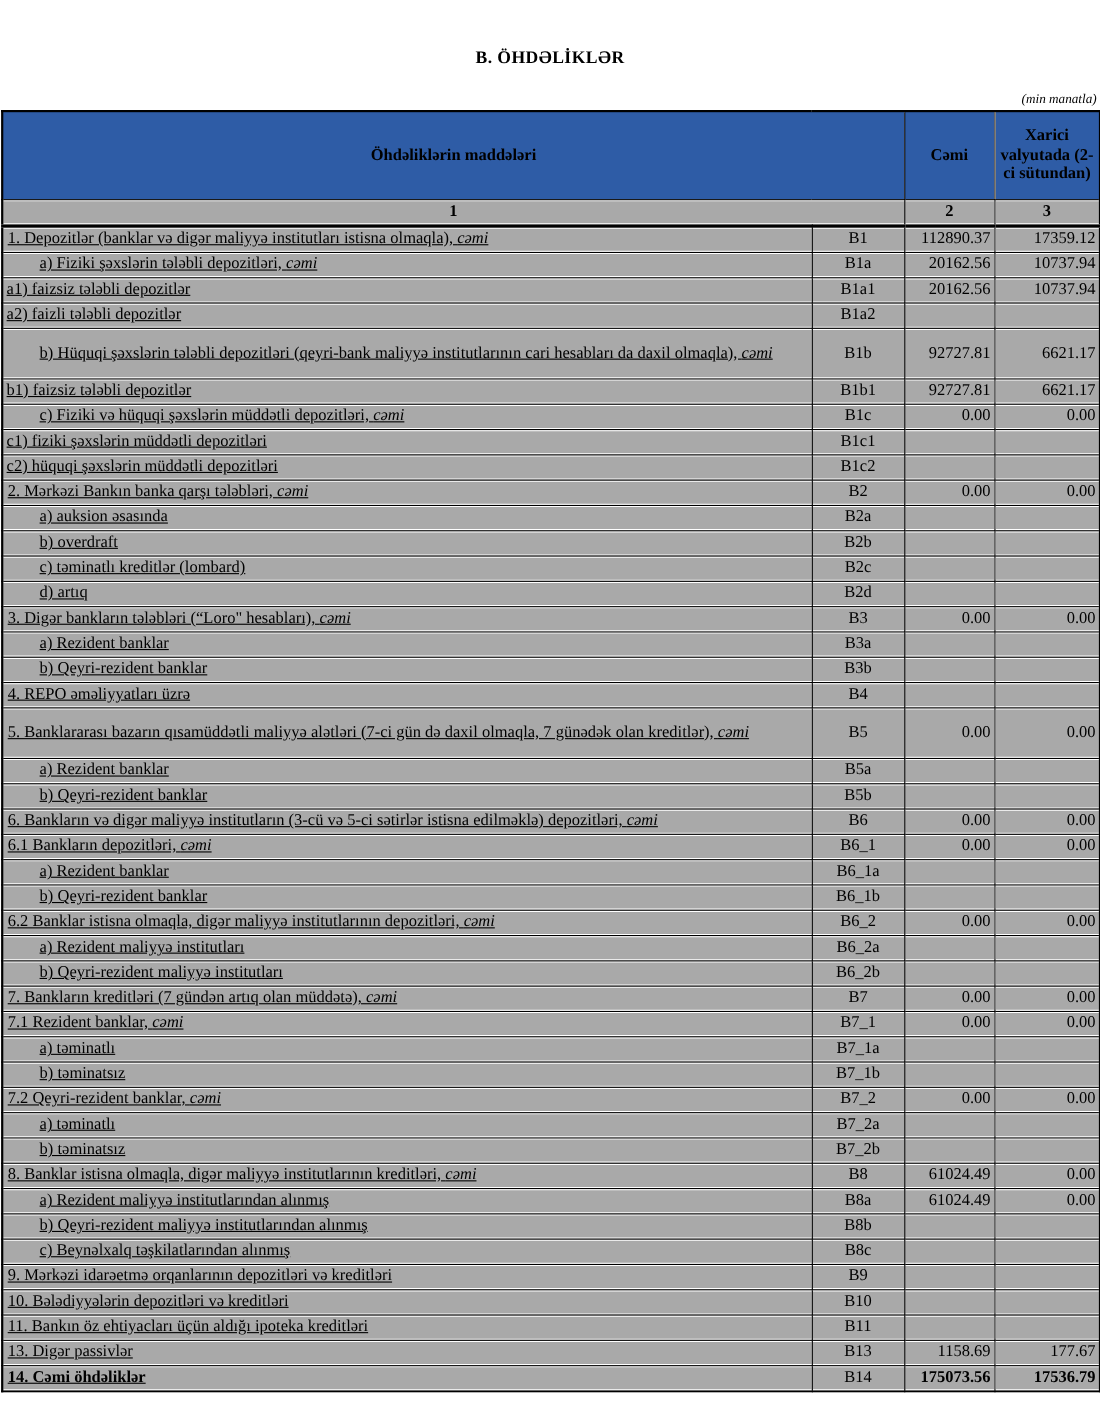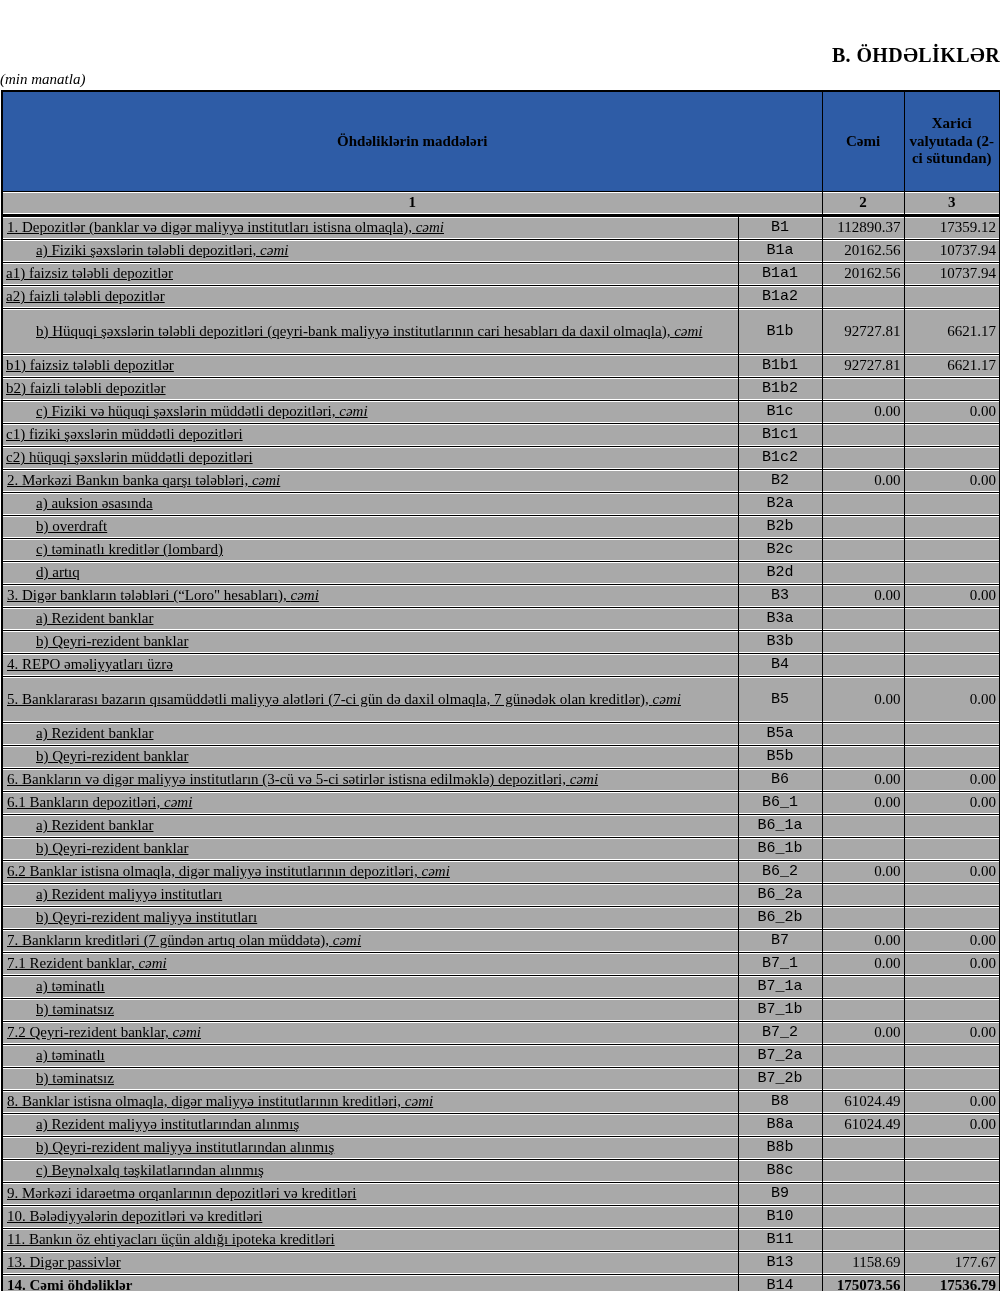--- a/index.html
+++ b/index.html
@@ -5,29 +5,30 @@
   html, body {
     margin: 0;
     padding: 0;
     background: #ffffff;
     width: 1000px;
     color: #000;
     font-family: "Liberation Serif", "DejaVu Serif", serif;
   }
   .page { width: 1000px; }
   .doc-title {
+    text-align: center;
+    font-weight: bold;
+    font-size: 16px;
+    letter-spacing: 0.4px;
+    margin: 44px 0 21px 0;
+  }
+  .unit-note {
     text-align: right;
-    font-weight: bold;
-    font-size: 20px;
-    letter-spacing: 0.4px;
-    margin: 44px 0 4px 0;
-  }
-  .unit-note {
     font-style: italic;
-    font-size: 15px;
+    font-size: 12px;
     margin: 0 3px 2px 0;
   }
   table.liab {
     border-collapse: collapse;
     table-layout: fixed;
     width: 998px;
     margin: 0 1px;
     border: 2px solid #000;
   }
   table.liab th, table.liab td {
@@ -37,21 +38,21 @@
     overflow: hidden;
   }
   
   tr.head-main th {
     background: var(--blue, #2e5ca6);
     font-weight: bold;
     color: #000;
     height: 75px;
     vertical-align: middle;
     text-align: center;
-    padding: 12px 3px;
+    padding: 2px 3px;
   }
   
   tr.head-num td {
     background: var(--gray, #a9a9a9);
     box-shadow: inset 0 1px 0 #fff, inset 0 -1px 0 #fff;
     font-weight: bold;
     text-align: center;
     height: 20px;
     border-bottom: 3px solid #000;
   }
@@ -62,21 +63,21 @@
     height: 20px;
     vertical-align: middle;
     padding: 1px 3px;
   }
   tbody.rows tr { height: 23px; }
   tbody.rows tr.tall { height: 46px; }
   td.lbl { text-align: left; text-decoration: underline; }
   td.lbl.ind0 { padding-left: 4px; }
   td.lbl.ind1 { padding-left: 33px; }
   td.lbl.ind2 { }
-  td.code { text-align: center; font-family: Liberation Mono, monospace; }
+  td.code { text-align: center; }
   td.val { text-align: right; padding-right: 4px; }
   span.sfx { font-style: italic; }
   tr.bold td.lbl, tr.bold td.val { font-weight: bold; }
 </style>
 </head>
 <body>
 
 <div class="page">
   <div class="doc-title">B. ÖHDƏLİKLƏR</div>
   <div class="unit-note">(min manatla)</div>
@@ -131,26 +132,20 @@
           <td class="val">92727.81</td>
           <td class="val">6621.17</td>
         </tr>
         <tr>
           <td class="lbl ind2"><span>b1) faizsiz tələbli depozitlər</span><span class="sfx"></span></td>
           <td class="code">B1b1</td>
           <td class="val">92727.81</td>
           <td class="val">6621.17</td>
         </tr>
         <tr>
-          <td class="lbl ind2"><span>b2) faizli tələbli depozitlər</span><span class="sfx"></span></td>
-          <td class="code">B1b2</td>
-          <td class="val"></td>
-          <td class="val"></td>
-        </tr>
-        <tr>
           <td class="lbl ind1"><span>c) Fiziki və hüquqi şəxslərin müddətli depozitləri, </span><span class="sfx">cəmi</span></td>
           <td class="code">B1c</td>
           <td class="val">0.00</td>
           <td class="val">0.00</td>
         </tr>
         <tr>
           <td class="lbl ind2"><span>c1) fiziki şəxslərin müddətli depozitləri</span><span class="sfx"></span></td>
           <td class="code">B1c1</td>
           <td class="val"></td>
           <td class="val"></td>

